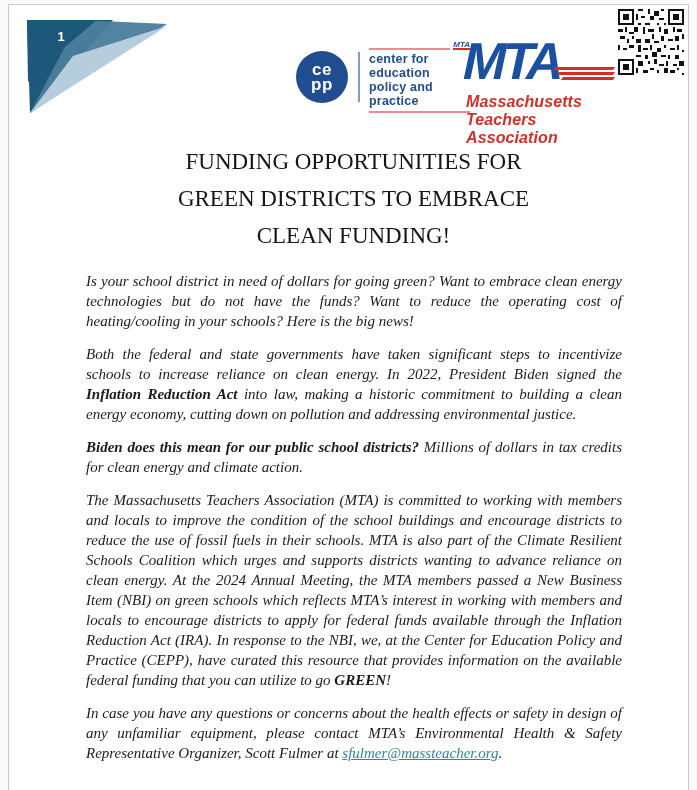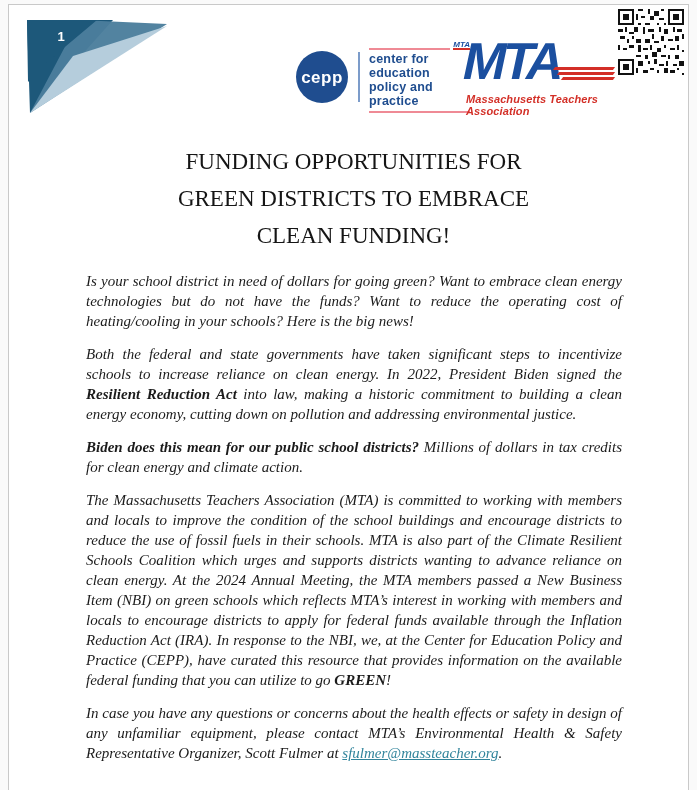--- a/index.html
+++ b/index.html
@@ -13,21 +13,21 @@
   .corner { position:absolute; left:18px; top:15px; width:140px; height:95px; }
   .corner svg { display:block; width:100%; height:100%; }
   .page-num {
     position:absolute; left:24px; top:9px; width:20px; text-align:center;
     color:#ffffff; font-family:"Liberation Sans", sans-serif; font-size:13px; font-weight:700;
   }
   
   .cepp { position:absolute; left:287px; top:36px; display:flex; align-items:center; }
   .cepp-circle {
     width:52px; height:52px; border-radius:50%; background:#1f4d8f;
-    display:flex; flex-direction:row; align-items:center; justify-content:center;
+    display:flex; flex-direction:column; align-items:center; justify-content:center;
     color:#fff; font-family:"Liberation Sans", sans-serif; font-weight:700; font-size:17px; line-height:15px;
     letter-spacing:0.5px;
   }
   .cepp-divider { width:2px; height:50px; background:#7c9cca; margin:0 9px 0 10px; }
   .cepp-word { width:101px; font-family:"Liberation Sans", sans-serif; }
   .cepp-line-top { display:flex; align-items:flex-end; gap:3px; margin-bottom:2px; }
   .pink-rule { height:2px; background:#ef8a95; flex:1; }
   .pink-rule.full { margin-top:3px; }
   .mta-mini { font-size:8px; font-weight:700; font-style:italic; color:#1b4f9f; line-height:7px; border-bottom:2px solid #d32f27; }
   .cepp-text { color:#1f4d8f; font-size:12.5px; font-weight:600; line-height:14px; letter-spacing:0.2px; }
@@ -35,21 +35,21 @@
   .mta-acronym {
     position:absolute; left:0; top:-4px;
     font-size:52px; font-weight:700; color:#1b4f9f; letter-spacing:-4px;
     transform:skewX(-12deg); line-height:56px;
   }
   .mta-stripes { position:absolute; right:2px; top:30px; width:62px; }
   .mta-stripes .stripe { height:3px; background:#d32f27; margin-bottom:2px; margin-left:auto; transform:skewX(-35deg); }
   .mta-stripes .s1 { width:60px; } .mta-stripes .s2 { width:56px; } .mta-stripes .s3 { width:52px; }
   .mta-name {
     position:absolute; left:2px; top:56px; width:160px;
-    color:#d32f27; font-size:11px; font-weight:700; font-style:italic; letter-spacing:0.1px;
+    color:#d32f27; font-size:16px; font-weight:700; font-style:italic; letter-spacing:0.1px;
   }
   .qr { position:absolute; left:609px; top:4px; width:66px; height:66px; }
   .qr svg { display:block; width:100%; height:100%; }
   
   .title {
     position:absolute; left:77px; top:138px; width:535px; text-align:center;
     font-size:23px; line-height:37px; color:#151515; font-weight:400;
   }
   .title span { display:block; }
   
@@ -189,19 +189,19 @@
   </div>
 
   <h1 class="title">
     <span>FUNDING OPPORTUNITIES FOR</span>
     <span>GREEN DISTRICTS TO EMBRACE</span>
     <span>CLEAN FUNDING!</span>
   </h1>
 
   <div class="body-text">
     <p><span>Is your school district in need of dollars for going green? Want to embrace clean energy technologies but do not have the funds? Want to reduce the operating cost of heating/cooling in your schools? Here is the big news!</span></p>
-    <p><span>Both the federal and state governments have taken significant steps to incentivize schools to increase reliance on clean energy. In 2022, President Biden signed the </span><span class="bold">Resilient Reduction Act</span><span> into law, making a historic commitment to building a clean energy economy, cutting down on pollution and addressing environmental justice.</span></p>
+    <p><span>Both the federal and state governments have taken significant steps to incentivize schools to increase reliance on clean energy. In 2022, President Biden signed the </span><span class="bold">Inflation Reduction Act</span><span> into law, making a historic commitment to building a clean energy economy, cutting down on pollution and addressing environmental justice.</span></p>
     <p><span class="bold">Biden does this mean for our public school districts?</span><span> Millions of dollars in tax credits for clean energy and climate action.</span></p>
     <p><span>The Massachusetts Teachers Association (MTA) is committed to working with members and locals to improve the condition of the school buildings and encourage districts to reduce the use of fossil fuels in their schools. MTA is also part of the Climate Resilient Schools Coalition which urges and supports districts wanting to advance reliance on clean energy. At the 2024 Annual Meeting, the MTA members passed a New Business Item (NBI) on green schools which reflects MTA’s interest in working with members and locals to encourage districts to apply for federal funds available through the Inflation Reduction Act (IRA). In response to the NBI, we, at the Center for Education Policy and Practice (CEPP), have curated this resource that provides information on the available federal funding that you can utilize to go </span><span class="bold">GREEN</span><span>!</span></p>
     <p><span>In case you have any questions or concerns about the health effects or safety in design of any unfamiliar equipment, please contact MTA’s Environmental Health &amp; Safety Representative Organizer, Scott Fulmer at </span><a href="#" class="email-link">sfulmer@massteacher.org</a><span>.</span></p>
   </div>
 
 </div>
 
 </body></html>

